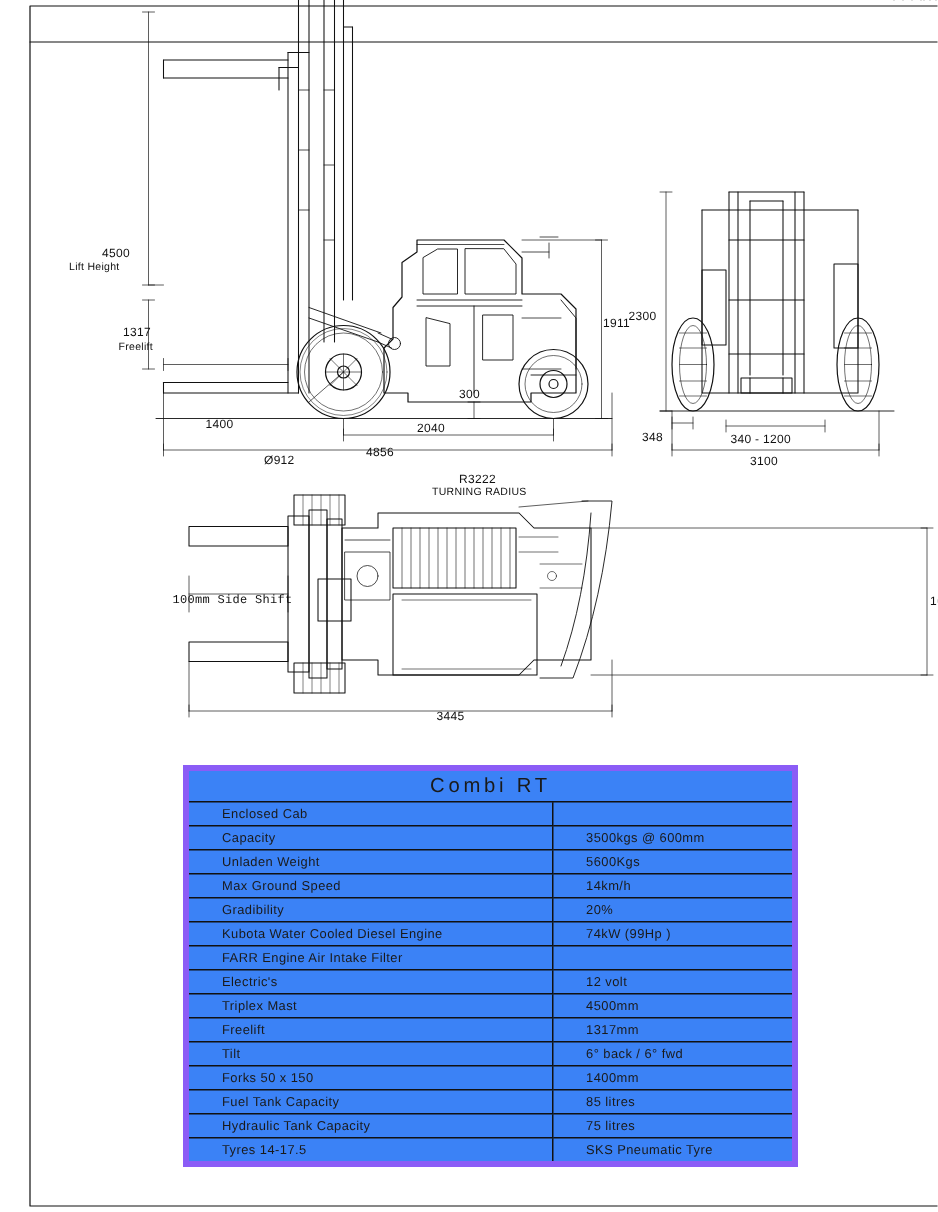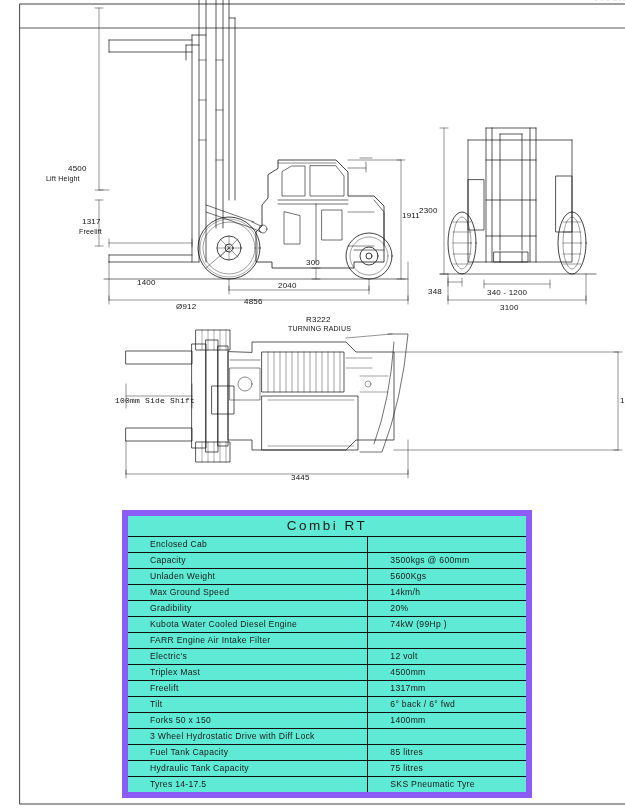--- a/index.html
+++ b/index.html
@@ -37,23 +37,23 @@
   }
   .dim-label.small {
     font-size: 7px;
   }
   
   #spec-table {
     position: absolute;
     left: 106px;
     top: 510px;
     width: 410px;
-    border: 6px solid #8b5cf6;
+    border: 4px solid #8b5cf6;
     border-collapse: collapse;
-    background: #5eead4;
+    background: #3b82f6;
   }
   #spec-table td {
     border: 1px solid #111;
     font-family: "Liberation Sans", sans-serif;
     font-size: 8.6px;
     padding: 2px 4px 2px 22px;
     height: 10px;
     line-height: 11px;
     letter-spacing: 0.3px;
     vertical-align: middle;
@@ -478,24 +478,20 @@
           <td class="value-col">1317mm</td>
         </tr>
         <tr>
           <td class="label-col">Tilt</td>
           <td class="value-col">6°  back / 6°  fwd</td>
         </tr>
         <tr>
           <td class="label-col">Forks   50 x 150</td>
           <td class="value-col">1400mm</td>
         </tr>
-        <tr class="full-row">
-          <td class="label-col">3 Wheel Hydrostatic Drive with Diff Lock</td>
-          <td class="value-col"></td>
-        </tr>
         <tr>
           <td class="label-col">Fuel Tank Capacity</td>
           <td class="value-col">85 litres</td>
         </tr>
         <tr>
           <td class="label-col">Hydraulic Tank Capacity</td>
           <td class="value-col">75 litres</td>
         </tr>
         <tr>
           <td class="label-col">Tyres 14-17.5</td>

